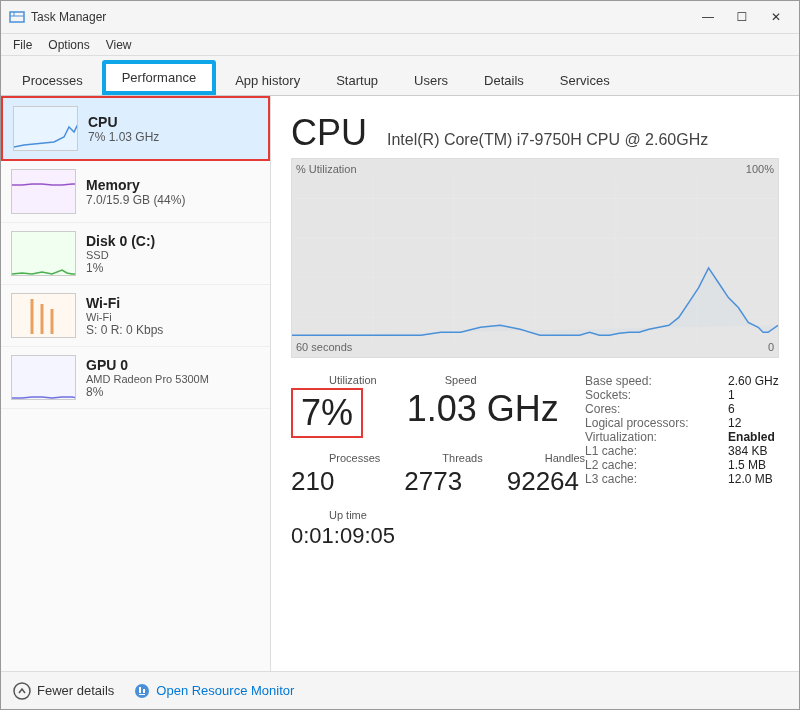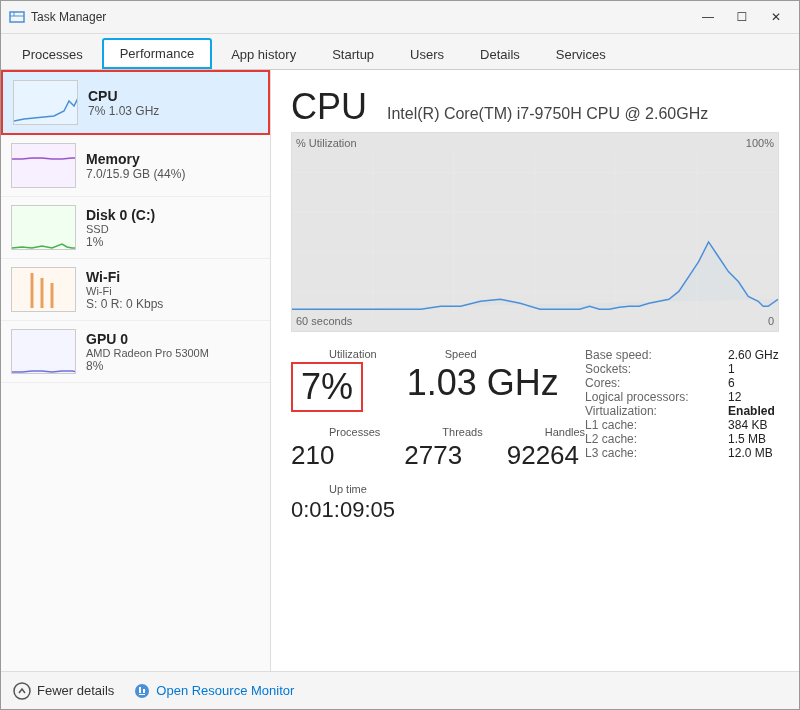--- a/index.html
+++ b/index.html
@@ -11,21 +11,21 @@
     .title-bar-left { display: flex; align-items: center; gap: 6px; font-size: 12px; color: #333; }
     .window-controls { display: flex; gap: 4px; }
     .win-btn { width: 30px; height: 20px; background: transparent; border: none; cursor: pointer; font-size: 12px; display: flex; align-items: center; justify-content: center; color: #333; }
     
     .menu-bar { height: 22px; display: flex; align-items: center; padding: 0 4px; border-bottom: 1px solid #ddd; background: #f5f5f5; }
     .menu-item { padding: 2px 8px; font-size: 12px; cursor: pointer; color: #333; }
     
     .tabs { display: flex; align-items: flex-end; padding: 4px 4px 0 4px; background: #f5f5f5; border-bottom: 1px solid #ccc; gap: 2px; }
     .tab { padding: 6px 16px; font-size: 13px; cursor: pointer; border: 1px solid transparent; background: transparent; border-radius: 3px 3px 0 0; color: #333; }
     .tab.active { background: #ffffff; border: 1px solid #ccc; border-bottom: 1px solid #fff; font-weight: 400; position: relative; z-index: 1; }
-    .tab.highlighted { border: 2px solid #0ea5e9; }
+    .tab.highlighted { border: 4px solid #0ea5e9; }
 
     .content { display: flex; flex: 1; overflow: hidden; }
     
     .sidebar { width: 270px; border-right: 1px solid #ddd; overflow-y: auto; background: #fafafa; }
     .sidebar-item { display: flex; align-items: center; padding: 8px 10px; cursor: pointer; border-bottom: 1px solid #eee; gap: 10px; }
     .sidebar-item.cpu-active { background: #ddeeff; border: 2px solid #e53935; }
     
     .sidebar-thumb { width: 65px; height: 45px; border: 1px solid #ccc; background: #fff; flex-shrink: 0; position: relative; overflow: hidden; }
     .sidebar-info { flex: 1; }
     .sidebar-info .name { font-size: 14px; font-weight: 600; color: #222; }
@@ -64,20 +64,25 @@
       </svg>
       <span>Task Manager</span>
     </div>
     <div class="window-controls">
       <button class="win-btn">—</button>
       <button class="win-btn">☐</button>
       <button class="win-btn close">✕</button>
     </div>
   </div>
 
+  <div class="menu-bar">
+    <span class="menu-item">File</span>
+    <span class="menu-item">Options</span>
+    <span class="menu-item">View</span>
+  </div>
 
   <div class="tabs">
     <div class="tab">Processes</div>
     <div class="tab active highlighted">Performance</div>
     <div class="tab">App history</div>
     <div class="tab">Startup</div>
     <div class="tab">Users</div>
     <div class="tab">Details</div>
     <div class="tab">Services</div>
   </div>

